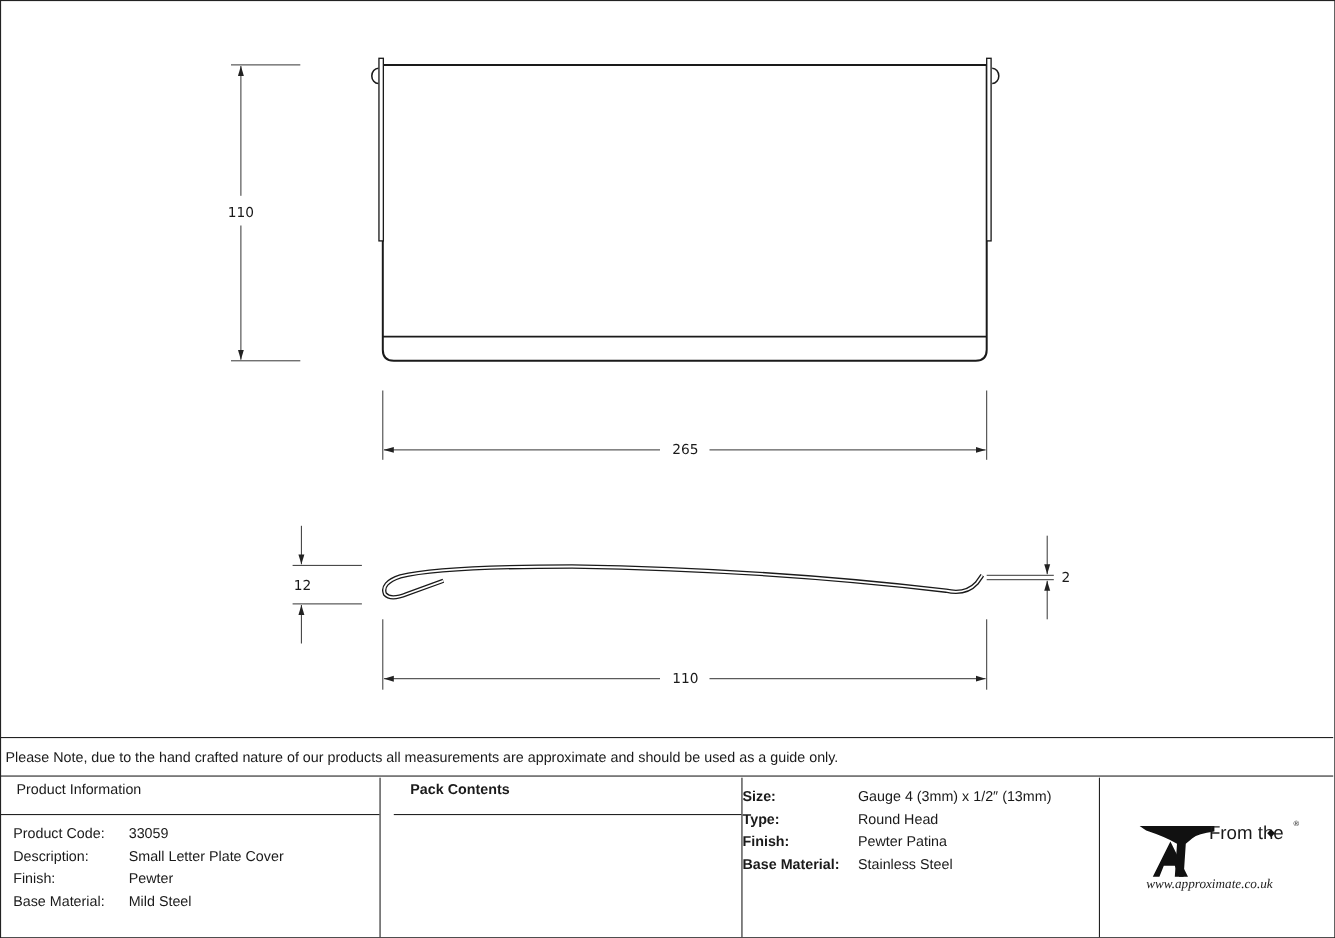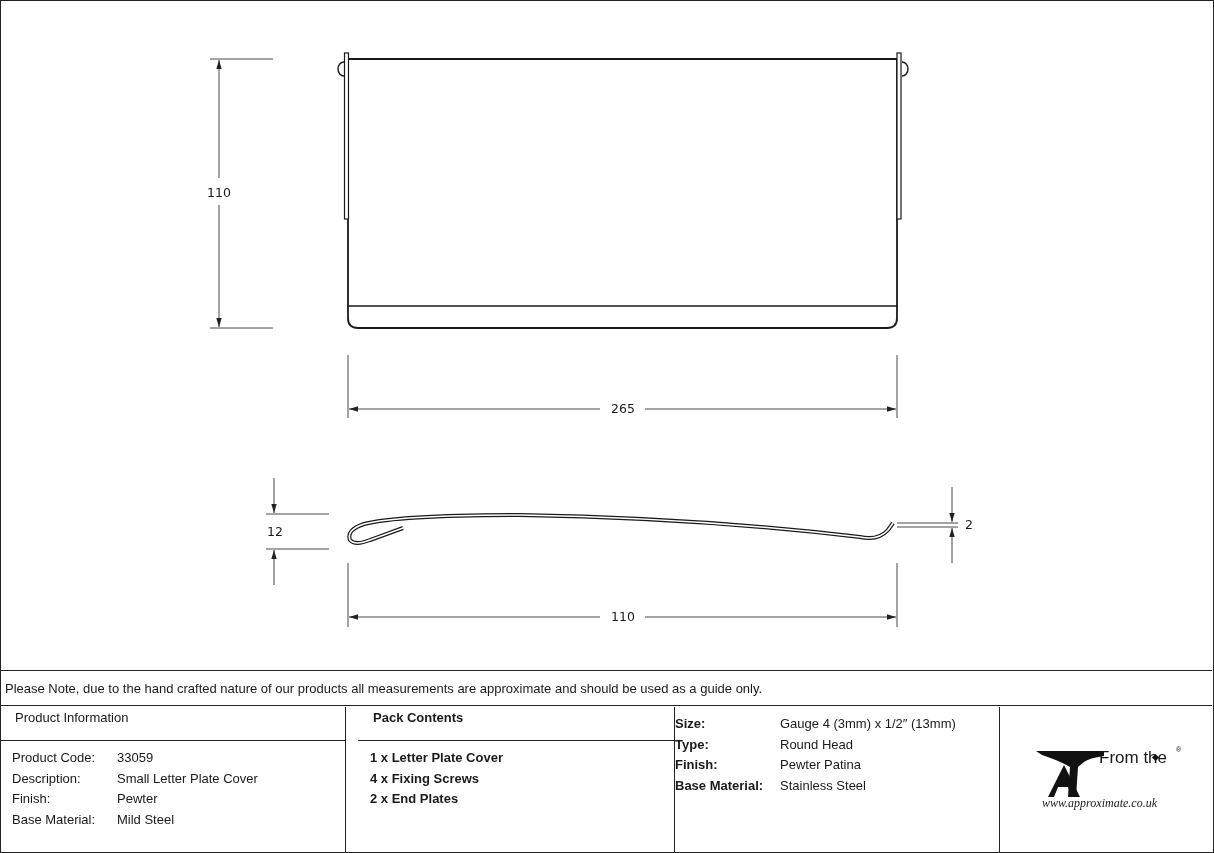--- a/index.html
+++ b/index.html
@@ -123,25 +123,20 @@
       </div>
     <div class="row">
         <span class="k">Base Material:</span>
         <span>Mild Steel</span>
       </div>
   </div>
 </div>
 
 <div class="panel p2">
   <div class="head">Pack Contents</div>
-  <div class="body">
-    <div class="row">1 x Letter Plate Cover</div>
-    <div class="row">4 x Fixing Screws</div>
-    <div class="row">2 x End Plates</div>
-  </div>
 </div>
 
 <div class="panel p3 fix">
   <div class="body">
     <div class="row">
         <span class="k">Size:</span>
         <span>Gauge 4 (3mm) x 1/2″ (13mm)</span>
       </div>
     <div class="row">
         <span class="k">Type:</span>

